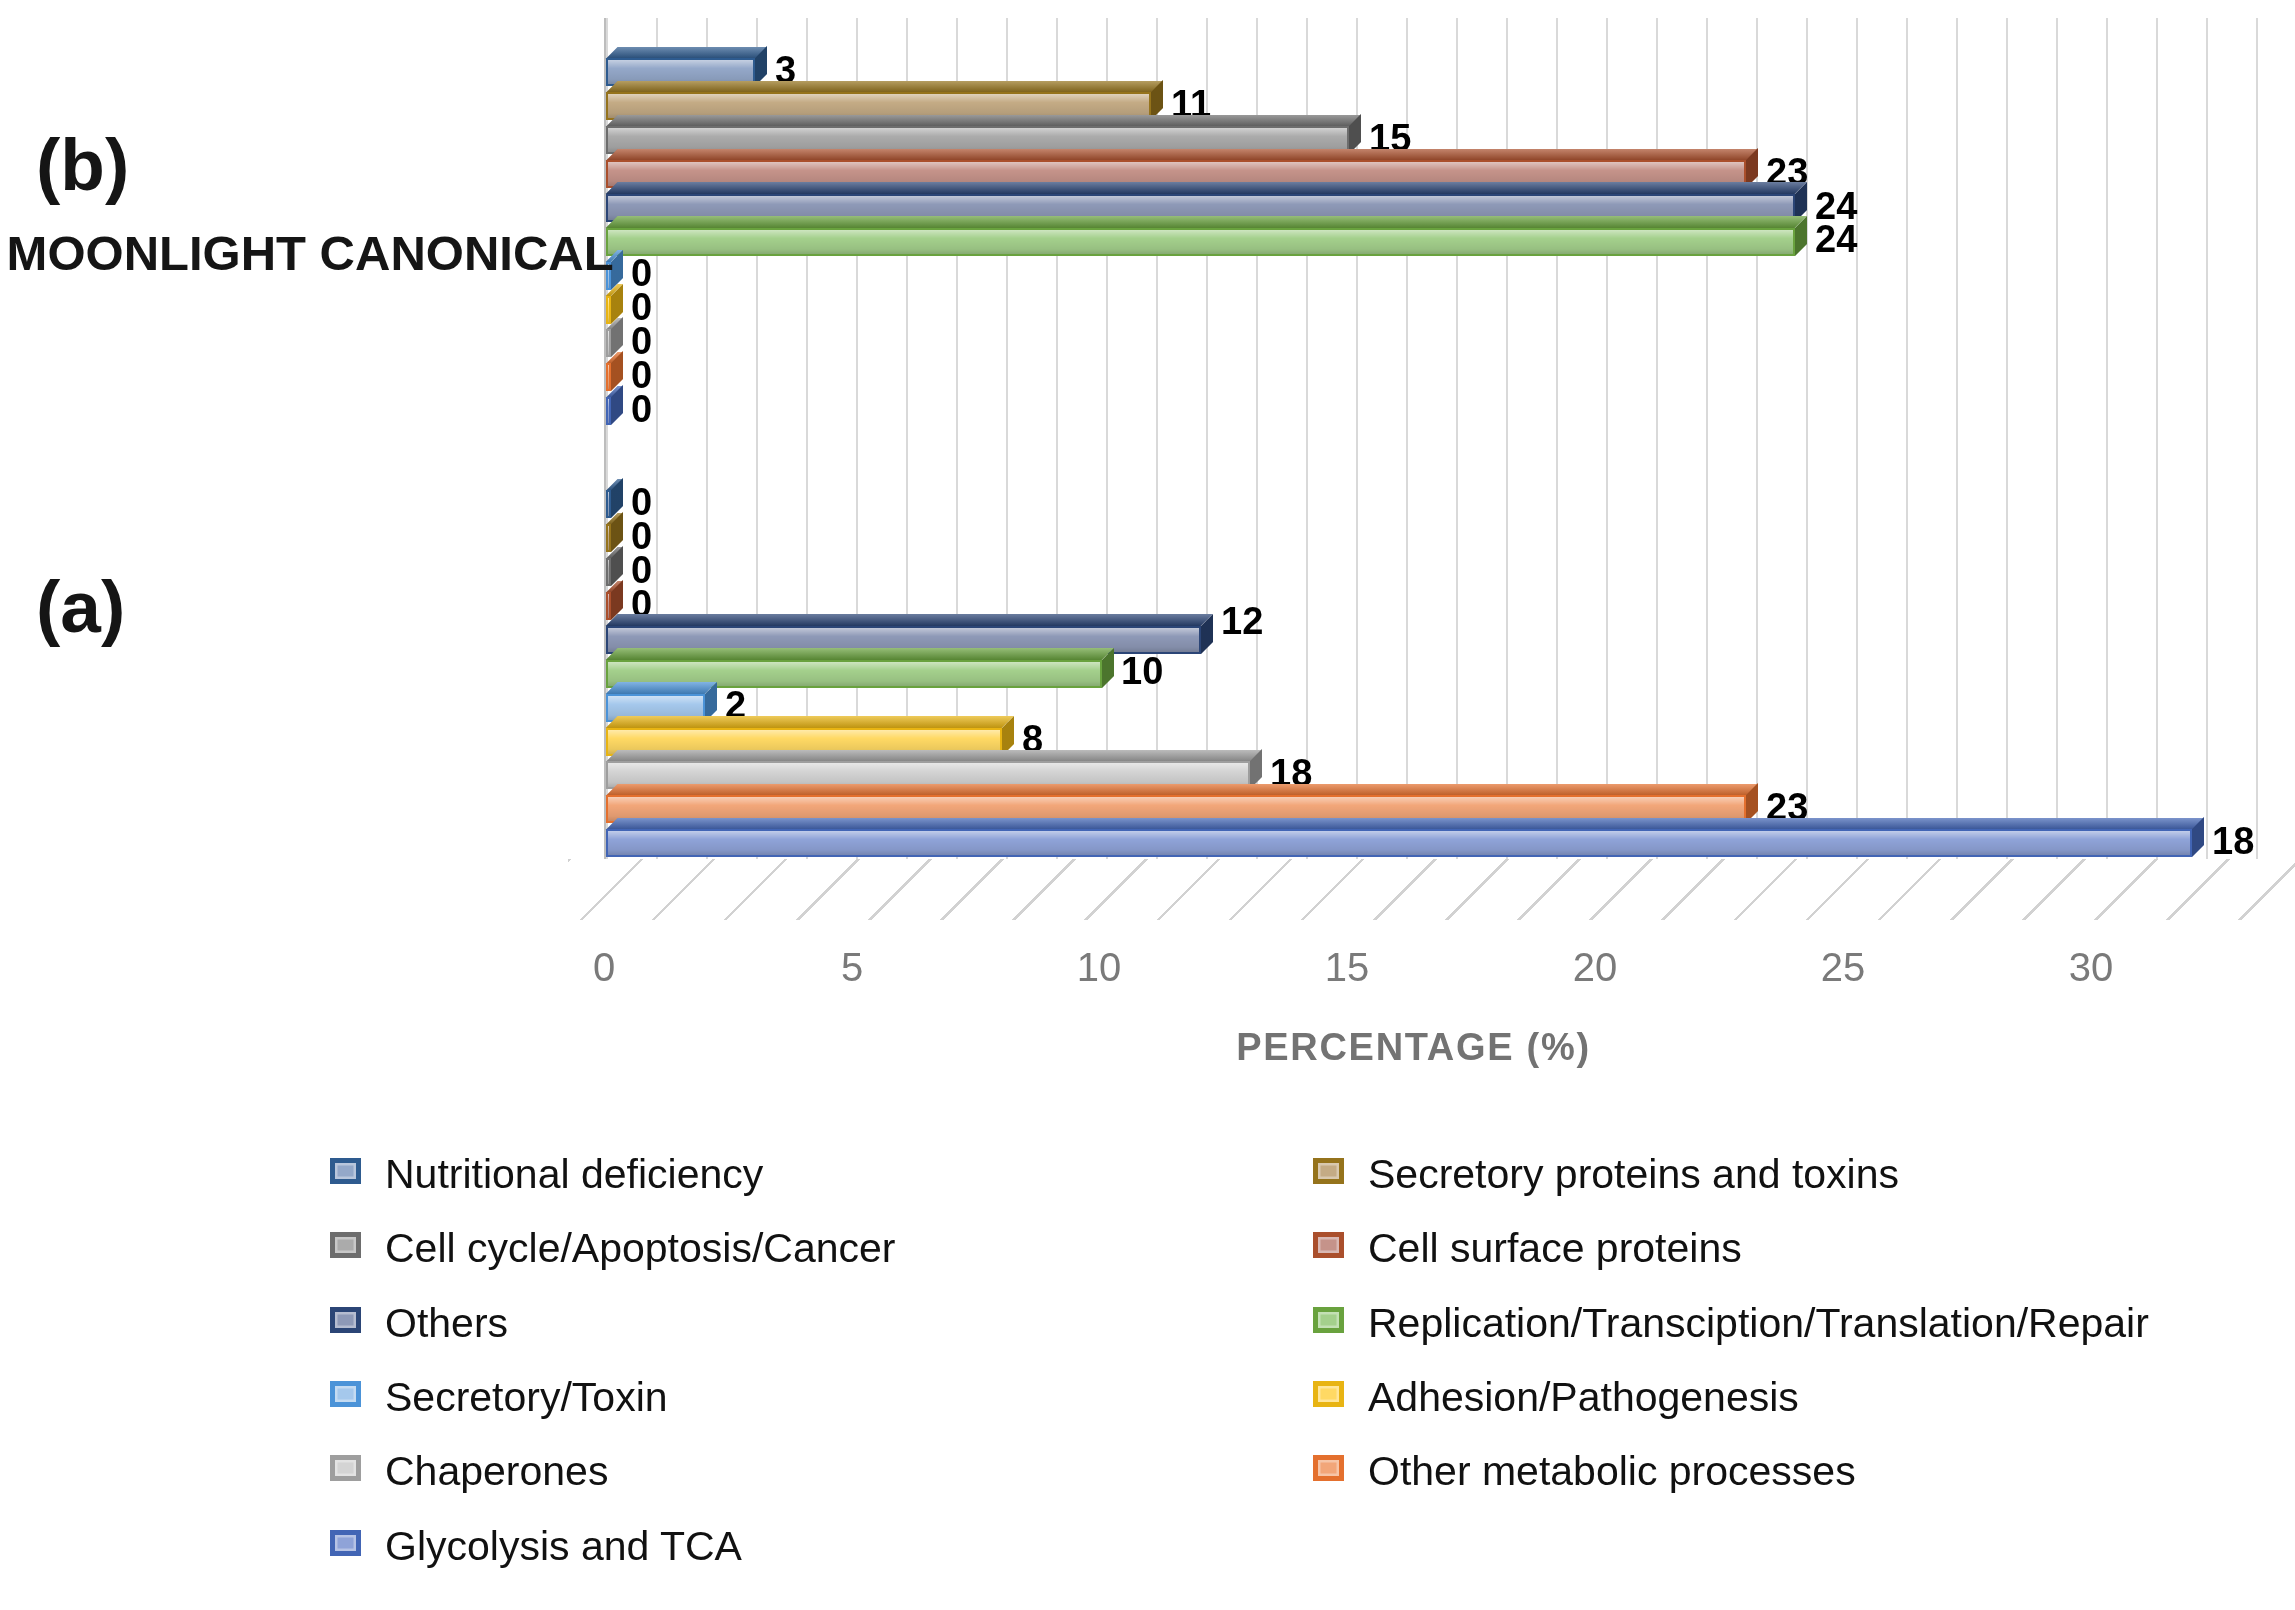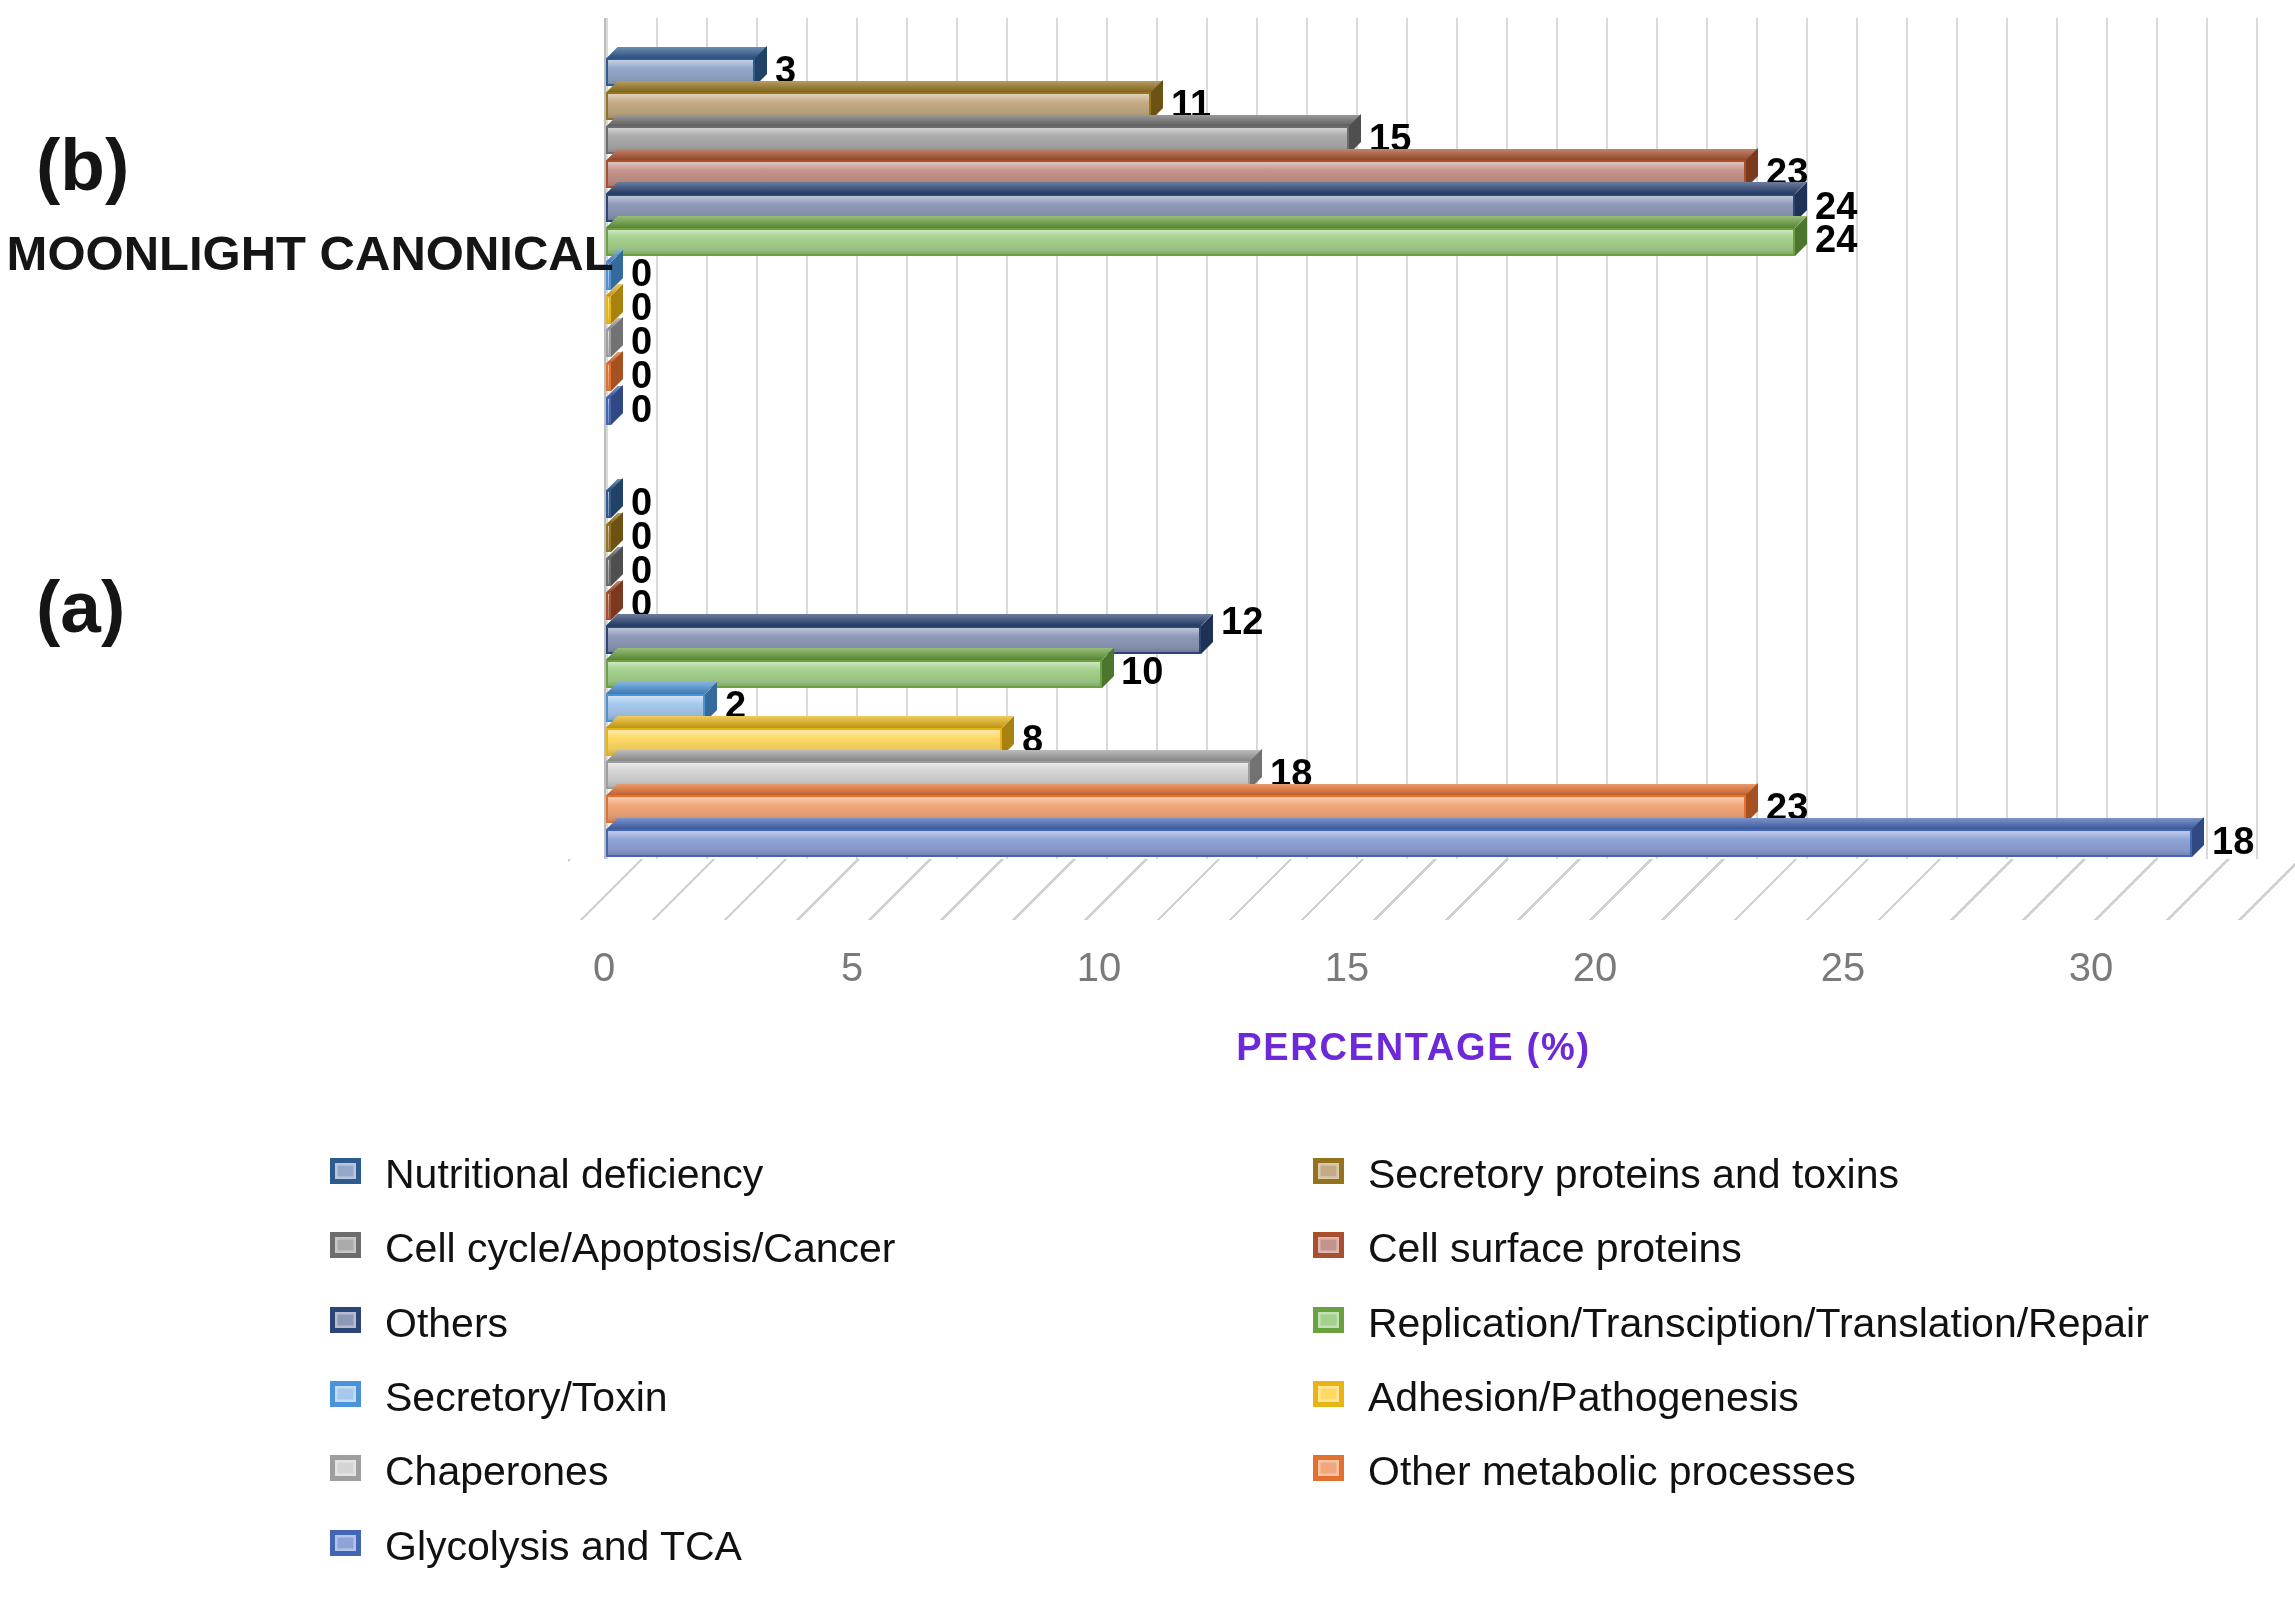--- a/index.html
+++ b/index.html
@@ -62,21 +62,21 @@
     opacity:.8;
   }
 
   
   .xtick {
     position:absolute; top:947px; transform:translateX(-50%);
     font-size:40px; color:#7a7a7a; line-height:41px;
   }
   .xlabel {
     position:absolute; left:604px; top:1026px; width:1619px; text-align:center;
-    font-size:38px; font-weight:600; letter-spacing:1.7px; color:#6d28d9;
+    font-size:38px; font-weight:600; letter-spacing:1.7px; color:#737373;
   }
 
   
   .legend-item { position:absolute; height:53px; }
   .legend-swatch {
     position:absolute; left:0; top:5px; width:31px; height:26.4px;
     box-sizing:border-box; border-style:solid; border-width:5px;
     box-shadow:inset 0 0 0 2.5px rgba(255,255,255,.35);
   }
   .legend-text {

